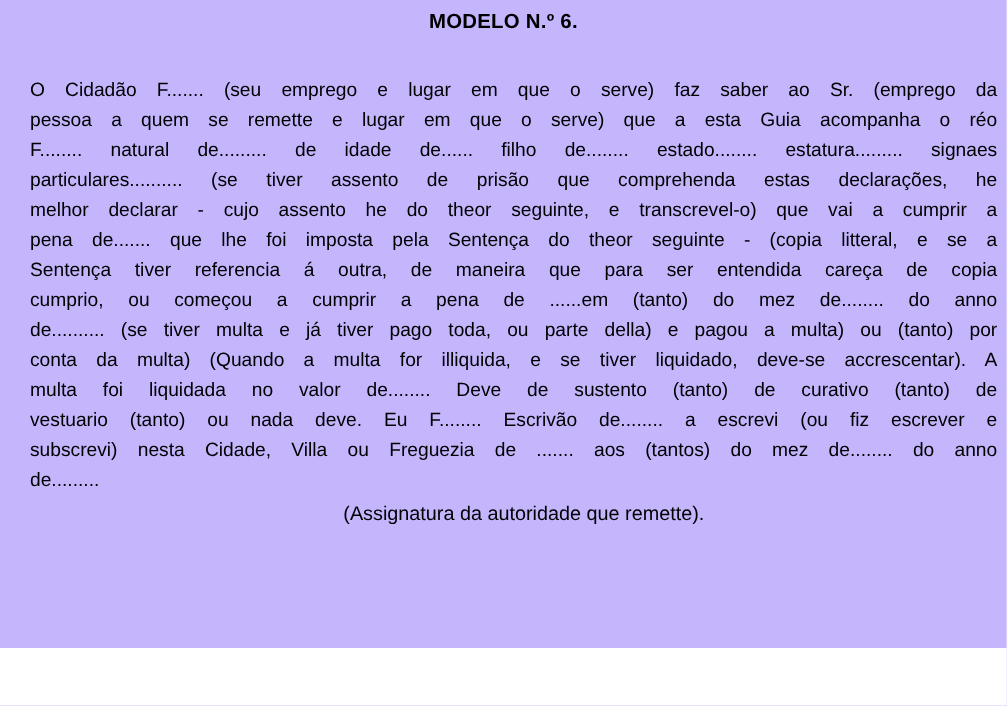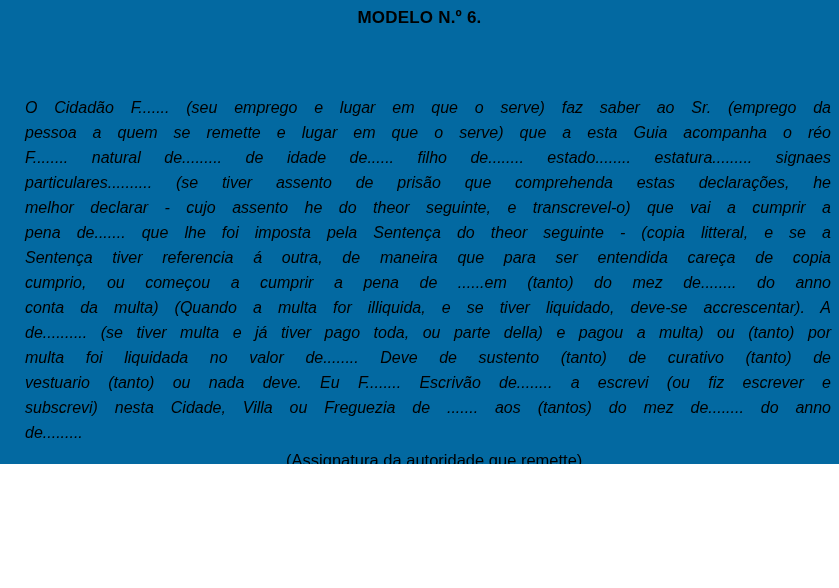--- a/index.html
+++ b/index.html
@@ -3,47 +3,46 @@
 <meta charset="utf-8">
 <style>
   html, body {
     margin: 0;
     padding: 0;
     background: #ffffff;
   }
   .page {
     position: relative;
     width: 839px;
-    height: 464px;
-    background: #0369a1;
+    height: 540px;
+    background: #c4b5fd;
     color: #000000;
     font-family: "Liberation Sans", sans-serif;
     overflow: hidden;
   }
   .doc-title {
     padding-top: 8px;
     text-align: center;
     font-size: 17px;
     font-weight: bold;
     line-height: 19px;
     letter-spacing: 0.2px;
   }
   .doc-subtitle {
     margin-top: 37px;
     text-align: center;
     font-size: 16.5px;
     line-height: 19px;
   }
   .doc-body {
-    margin-top: 68px;
+    margin-top: 36px;
     padding-left: 25px;
     padding-right: 8px;
     font-size: 16px;
     line-height: 25px;
-    font-style: italic;
   }
   .body-line {
     text-align: justify;
     text-align-last: justify;
     white-space: normal;
   }
   .body-line.last-line {
     text-align: center;
     text-align-last: left;
   }
@@ -65,22 +64,22 @@
 
   <div class="doc-body">
     <div class="body-line">O Cidadão F....... (seu emprego e lugar em que o serve) faz saber ao Sr. (emprego da</div>
     <div class="body-line">pessoa a quem se remette e lugar em que o serve) que a esta Guia acompanha o réo</div>
     <div class="body-line">F........ natural de......... de idade de...... filho de........ estado........ estatura......... signaes</div>
     <div class="body-line">particulares.......... (se tiver assento de prisão que comprehenda estas declarações, he</div>
     <div class="body-line">melhor declarar - cujo assento he do theor seguinte, e transcrevel-o) que vai a cumprir a</div>
     <div class="body-line">pena de....... que lhe foi imposta pela Sentença do theor seguinte - (copia litteral, e se a</div>
     <div class="body-line">Sentença tiver referencia á outra, de maneira que para ser entendida careça de copia</div>
     <div class="body-line">cumprio, ou começou a cumprir a pena de ......em (tanto) do mez de........ do anno</div>
+    <div class="body-line">de.......... (se tiver multa e já tiver pago toda, ou parte della) e pagou a multa) ou (tanto) por</div>
     <div class="body-line">conta da multa) (Quando a multa for illiquida, e se tiver liquidado, deve-se accrescentar). A</div>
-    <div class="body-line">de.......... (se tiver multa e já tiver pago toda, ou parte della) e pagou a multa) ou (tanto) por</div>
     <div class="body-line">multa foi liquidada no valor de........ Deve de sustento (tanto) de curativo (tanto) de</div>
     <div class="body-line">vestuario (tanto) ou nada deve. Eu F........ Escrivão de........ a escrevi (ou fiz escrever e</div>
     <div class="body-line">subscrevi) nesta Cidade, Villa ou Freguezia de ....... aos (tantos) do mez de........ do anno</div>
     <div class="body-line last-line">de.........</div>
   </div>
 
   <div class="doc-signature">(Assignatura da autoridade que remette).</div>
 
 </div>
 

